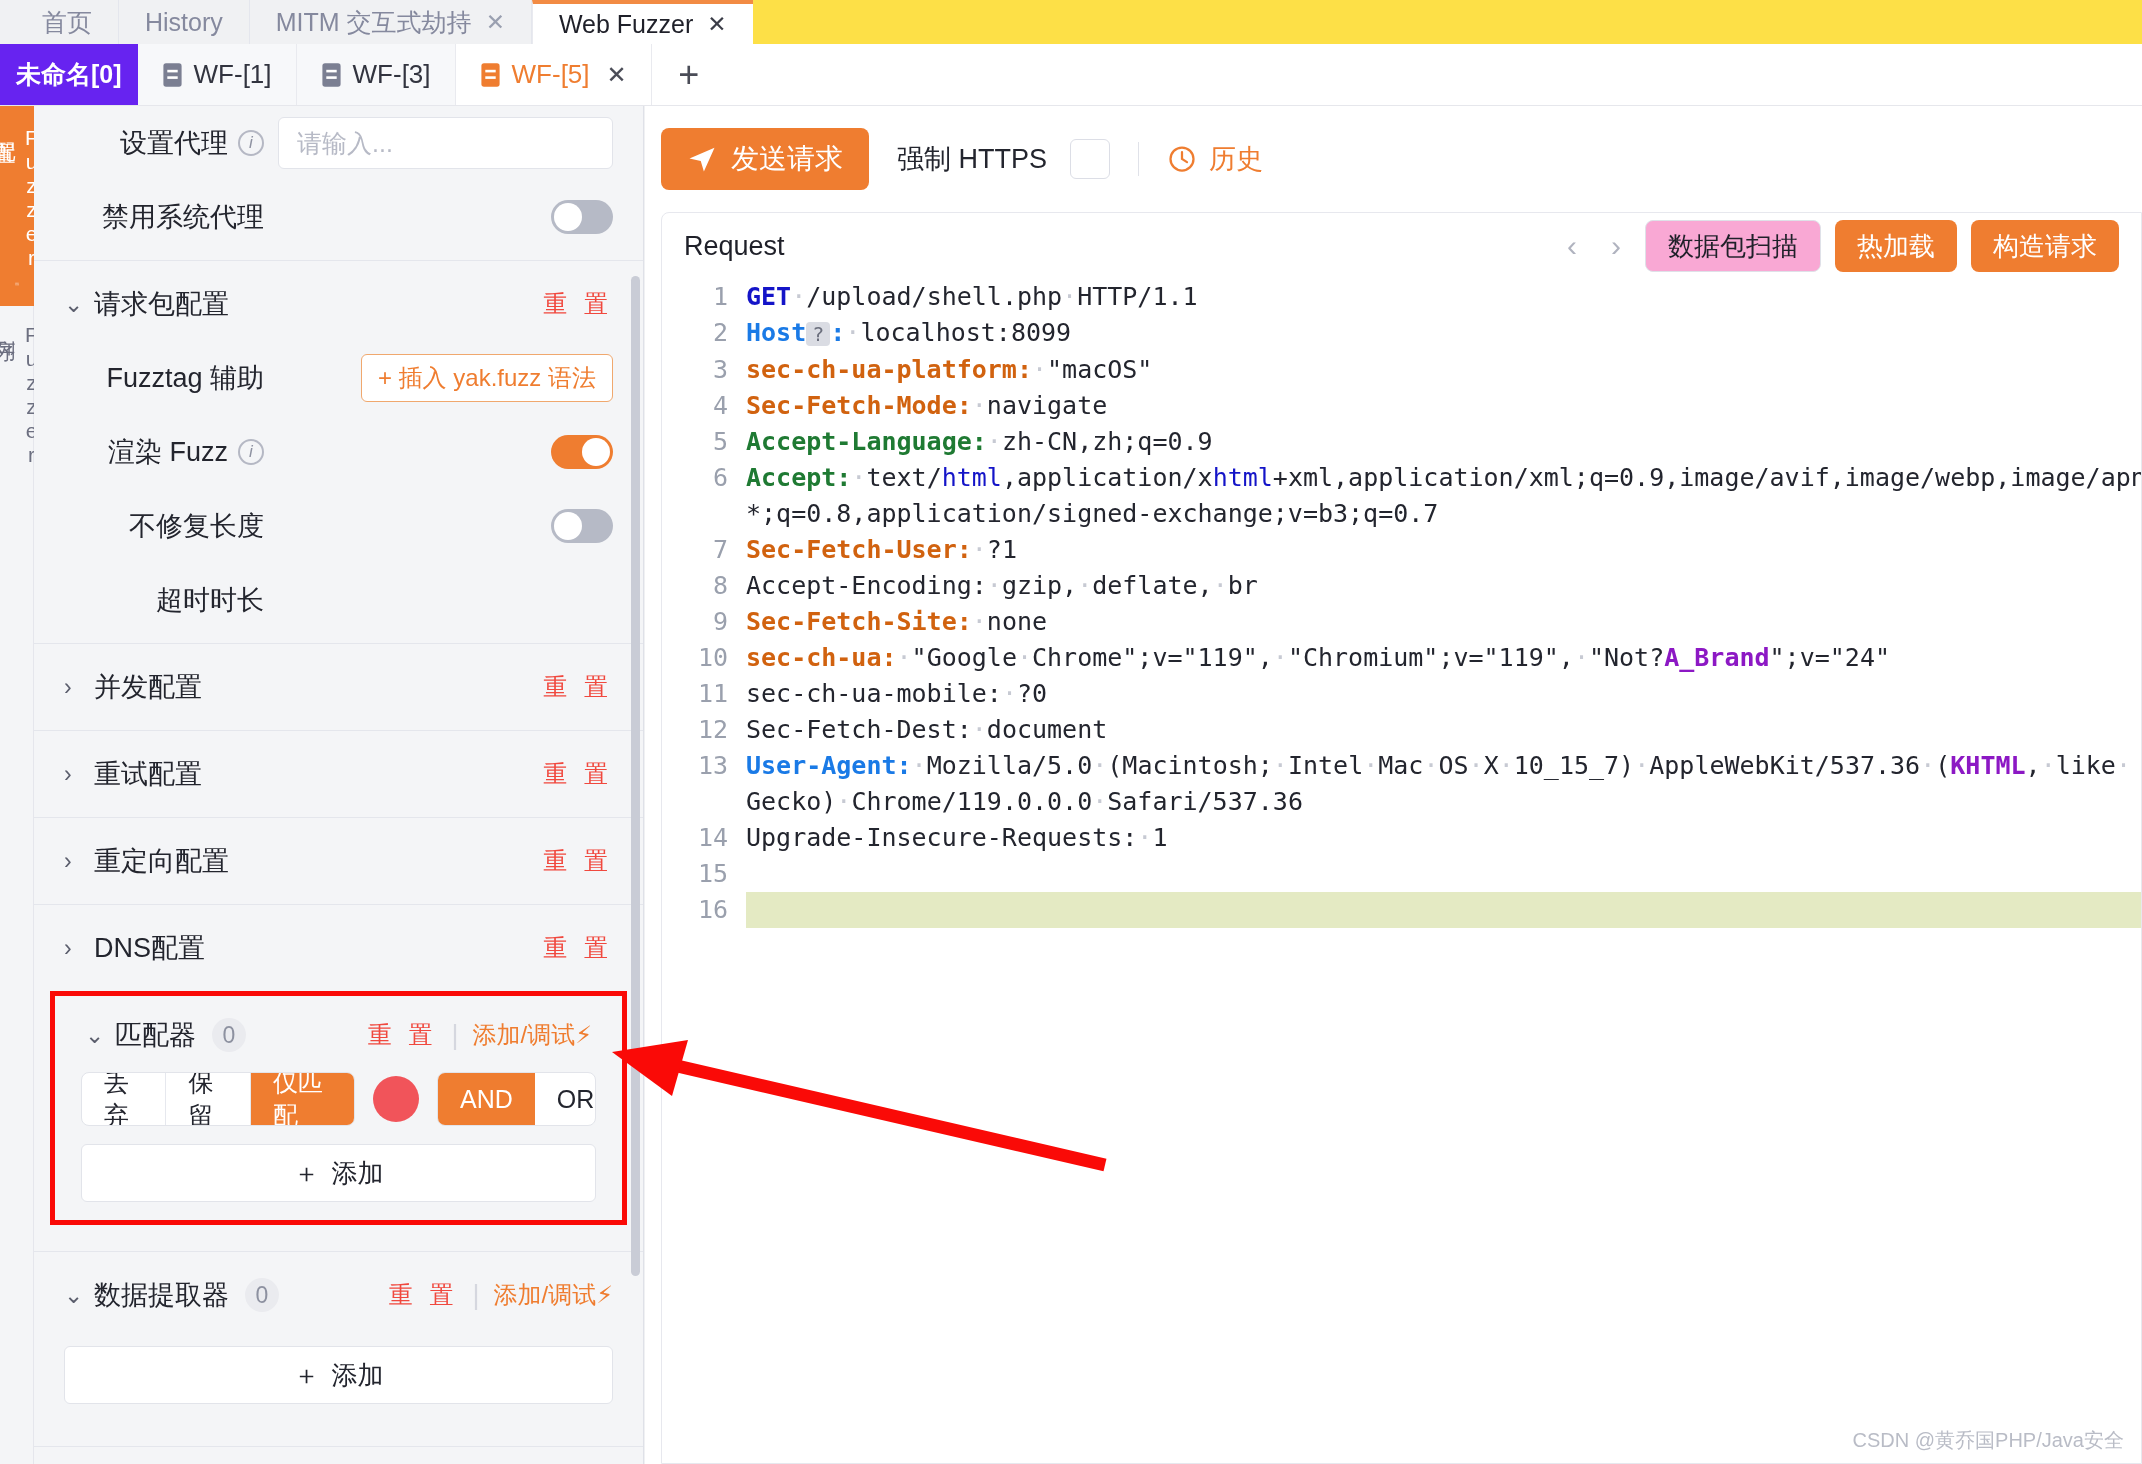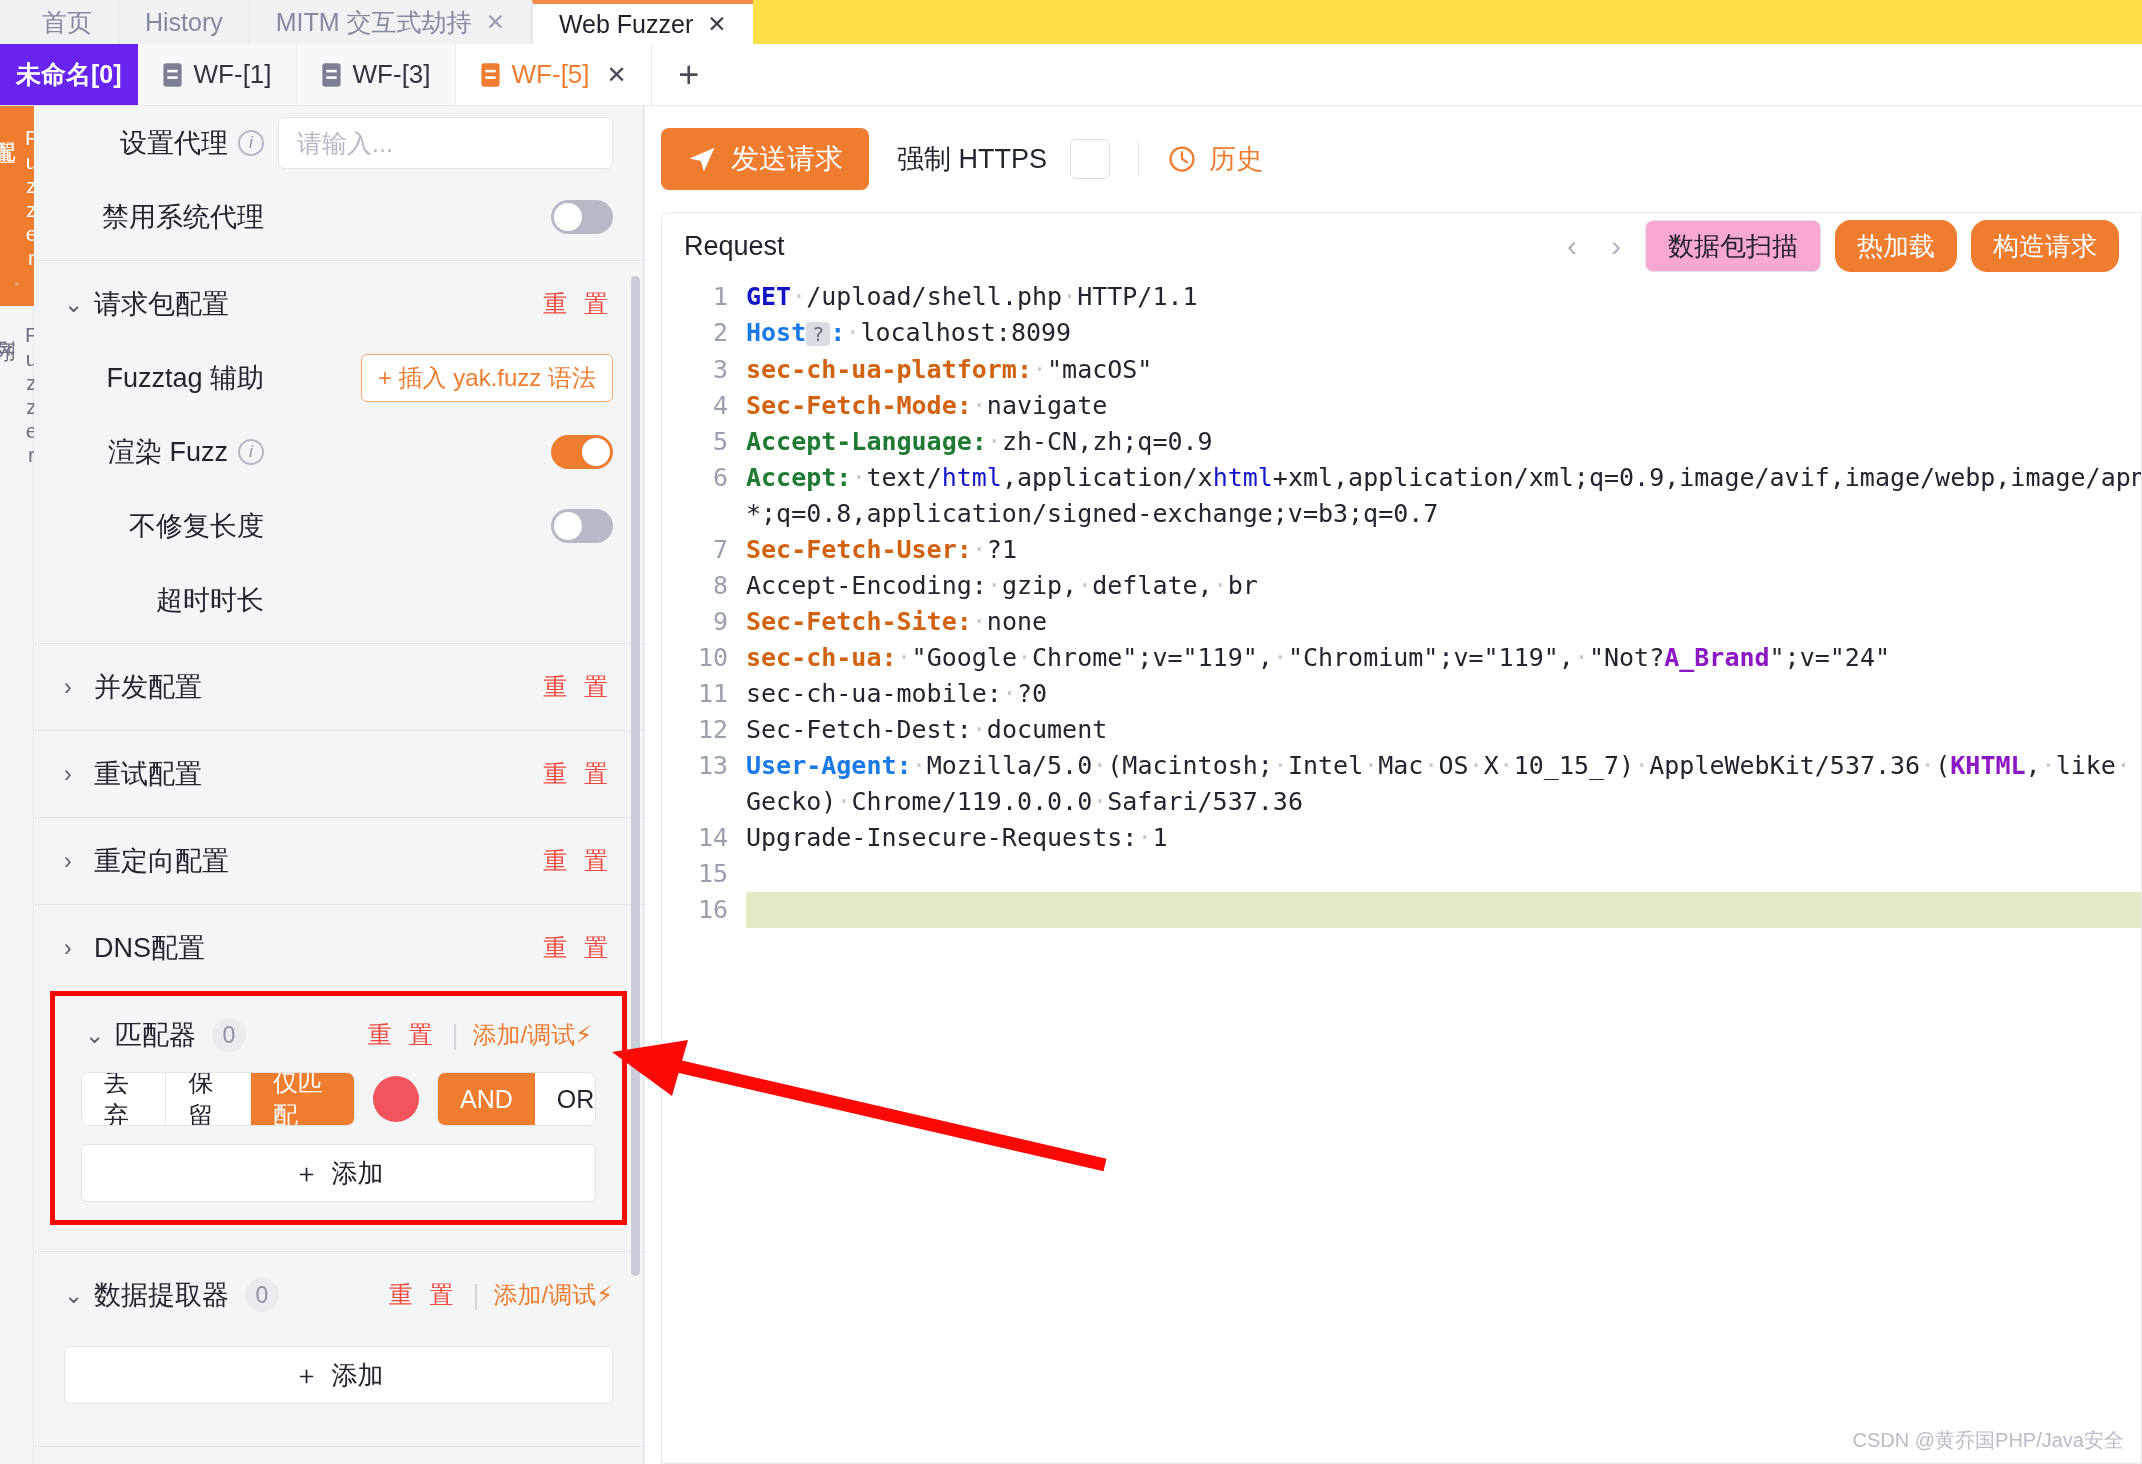--- a/index.html
+++ b/index.html
@@ -183,21 +183,21 @@
     background: #ffffff; border: 1px solid #e7e8ee; border-radius: 8px 0 0 0;
   }
   .reqhead { display: flex; align-items: center; height: 66px; padding: 0 22px; gap: 14px; }
   .reqtitle { font-size: 27px; color: #1f2029; }
   .navarrow { font-size: 30px; color: #b0b3bf; cursor: pointer; padding: 0 10px; }
   .ghostbtn {
     border: 1px solid #dfe1e8; border-radius: 8px; height: 52px; padding: 0 22px;
     display: flex; align-items: center; font-size: 26px; color: #1f2029; cursor: pointer; background:#f9a8d4;
   }
   .orangebtn {
-    background: #ef7d30; color: #ffffff; border-radius: 16px; height: 52px; padding: 0 22px;
+    background: #ef7d30; color: #ffffff; border-radius: 8px; height: 52px; padding: 0 22px;
     display: flex; align-items: center; font-size: 26px; cursor: pointer;
   }
 
   .editor {
     position: absolute; top: 66px; left: 0; right: 0; bottom: 0;
     background: #ffffff; overflow: hidden;
     font-family: "DejaVu Sans Mono", "Liberation Mono", monospace;
     font-size: 25px; line-height: 36px;
   }
   .eline { display: flex; }

